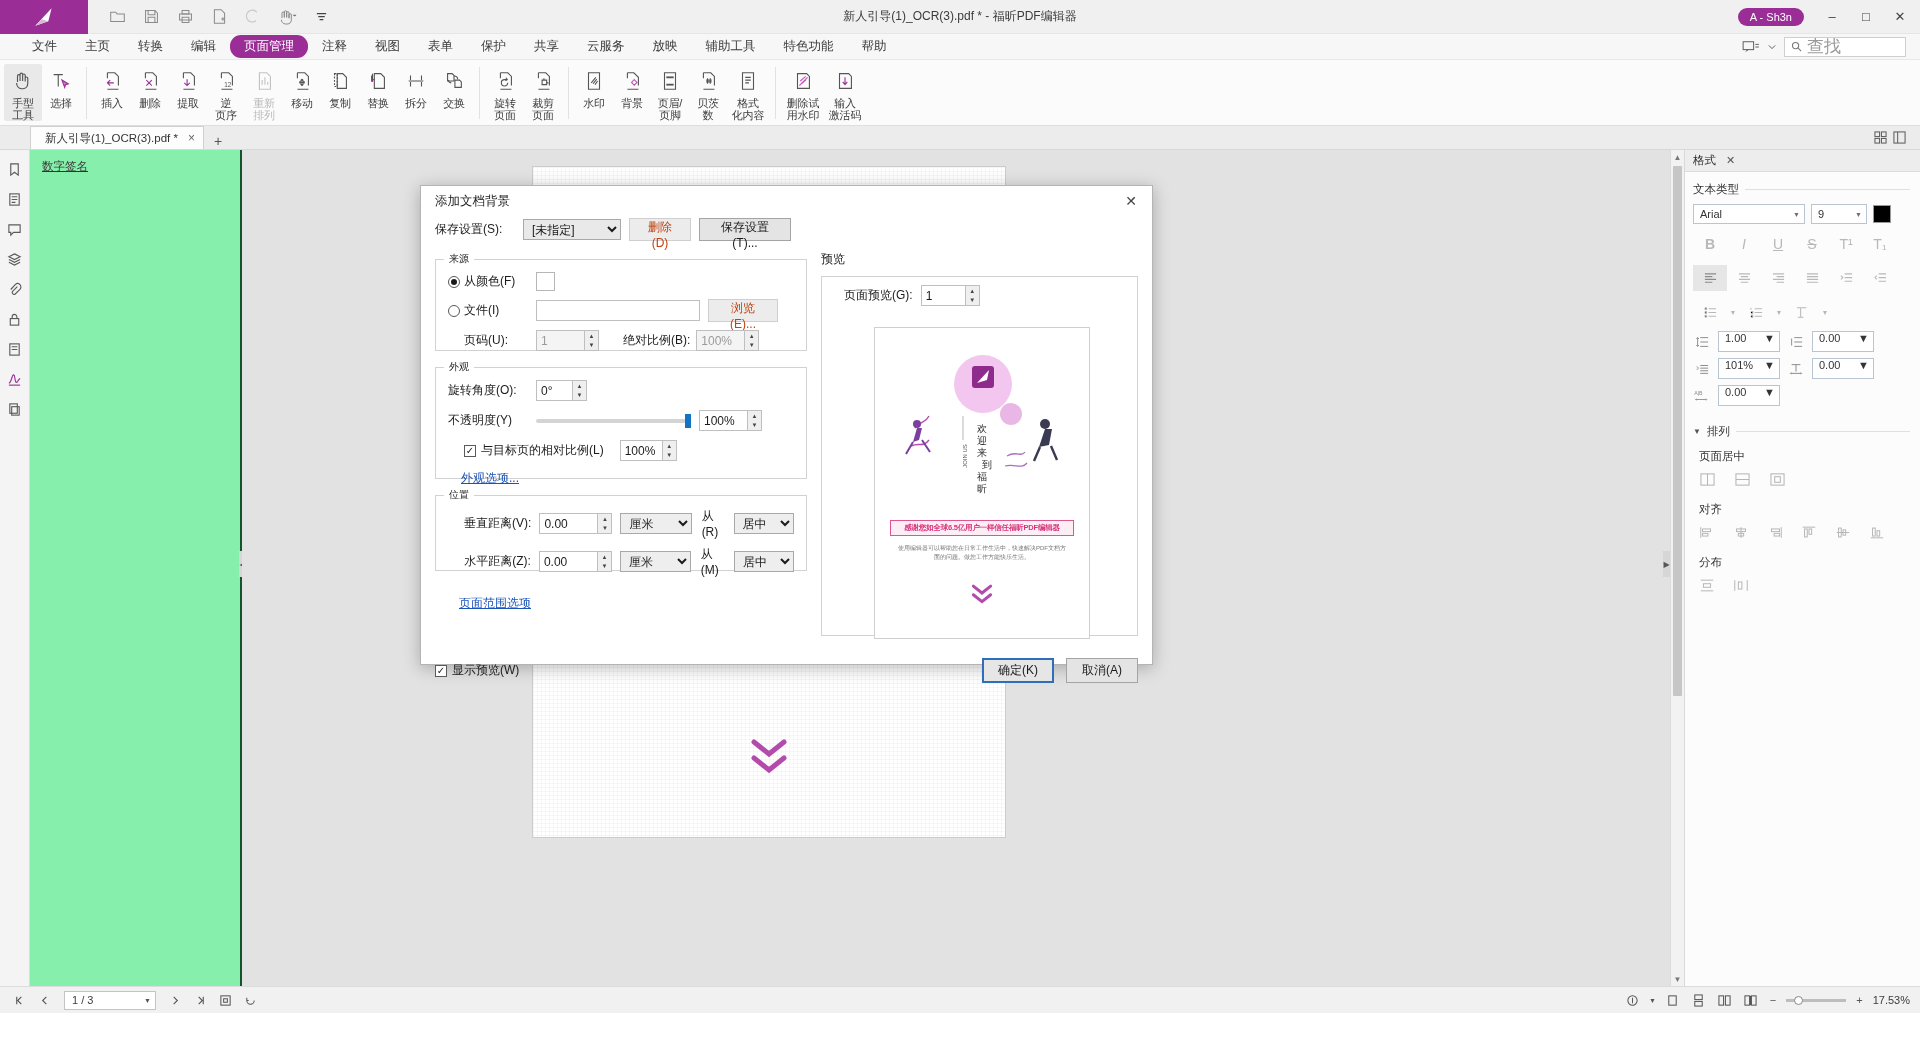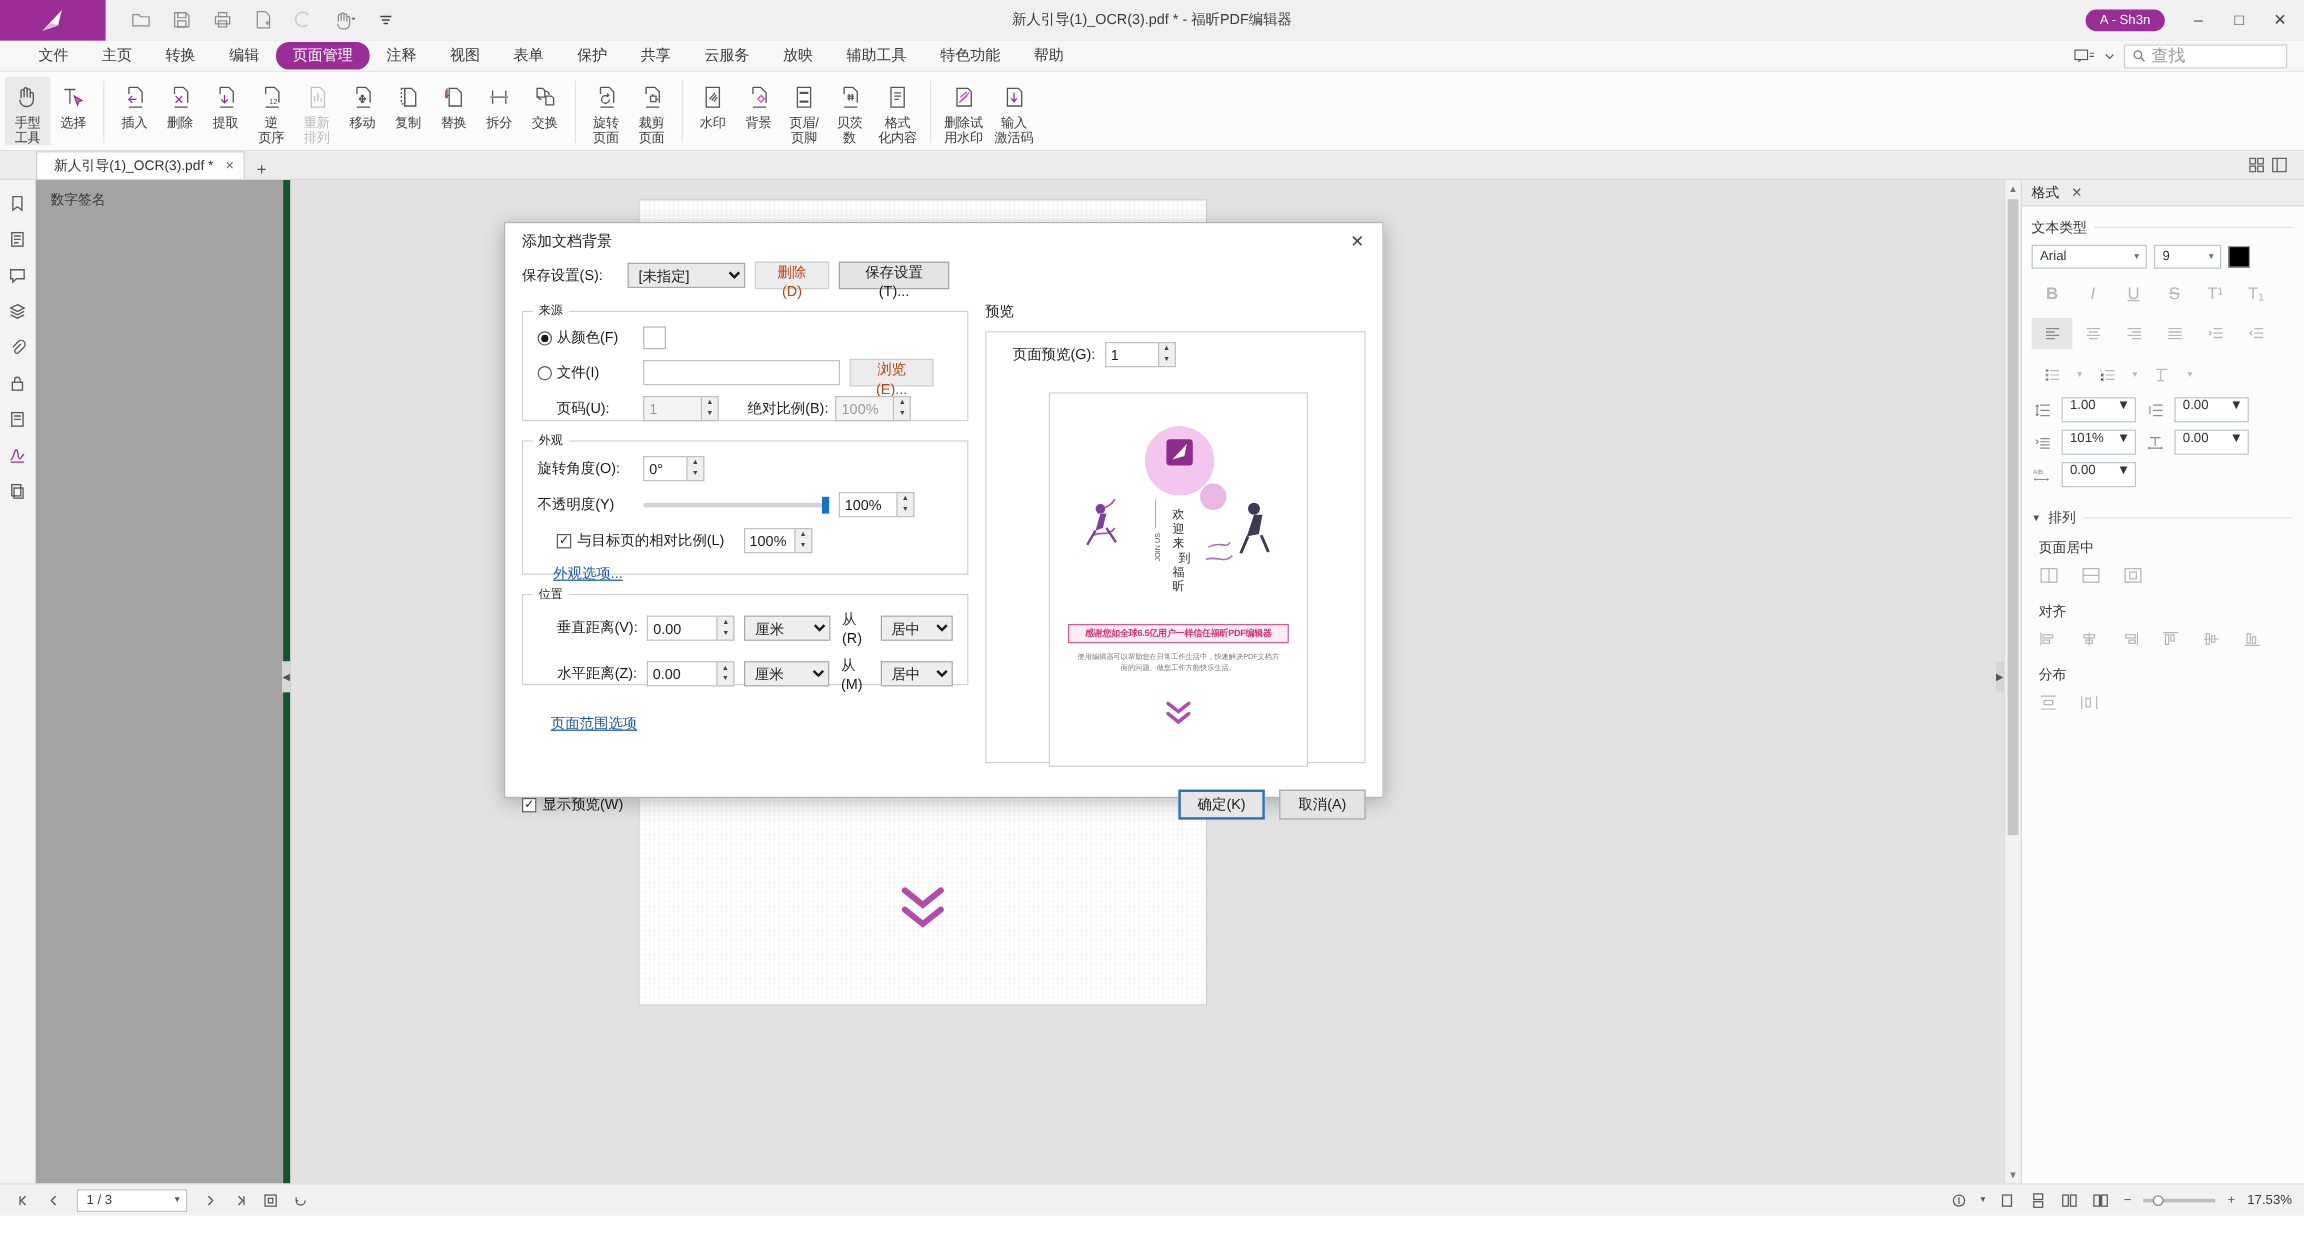--- a/index.html
+++ b/index.html
@@ -88,27 +88,27 @@
     background: #9b2d96;
     color: #ffffff;
   }
   .menu-right {
     margin-left: auto;
     display: flex; align-items: center; gap: 8px;
     padding-right: 14px;
   }
   .mr-icon { display: flex; align-items: center; color: #5a5a5a; }
   .search-box {
-    width: 136px; height: 20px;
+    width: 122px; height: 20px;
     border: 1px solid #cfcfcf;
     background: #fff;
     display: flex; align-items: center;
     padding: 0 6px;
     gap: 5px;
-    font-size: 14px;
+    font-size: 17px;
     color: #9a9a9a;
   }
 
   
   .ribbon {
     height: 66px;
     background: #fbfbfb;
     border-bottom: 1px solid #dedede;
     display: flex;
     align-items: flex-start;
@@ -182,23 +182,24 @@
     display: flex; flex-direction: column;
     align-items: center;
     padding-top: 12px;
     gap: 15px;
   }
   .rail-ico { color: #5b5b5b; display: flex; }
   .rail-ico.active { color: #9b2d96; }
 
   .navpane {
     width: 212px;
-    background: #a3a3a3;
-    border-right: 6px solid #14532d;
+    background: #86efac;
+    border-right: 2px solid #14532d;
     position: relative;
+    text-decoration: underline;
   }
   .navpane-title {
     font-size: 11.5px; color: #3a3a3a;
     padding: 9px 0 0 12px;
   }
   .collapse-handle {
     position: absolute;
     right: -6px; top: 48%;
     width: 7px; height: 26px;
     background: #d6d6d6;
@@ -880,21 +881,21 @@
     <div class="fmt-tabrow">
       <span class="fmt-tab">格式</span>
       <span class="fmt-tab-close">✕</span>
     </div>
 
     <div class="fmt-sec-title">
       <span>文本类型</span>
     </div>
 
     <div class="fmt-row">
-      <div class="cbo" style="width:96px">
+      <div class="cbo" style="width:112px">
         <span>Arial</span>
           <span class="car">▼</span>
       </div>
       <div class="cbo" style="width:56px">
         <span>9</span>
           <span class="car">▼</span>
       </div>
       <div class="swatch"></div>
     </div>
 

